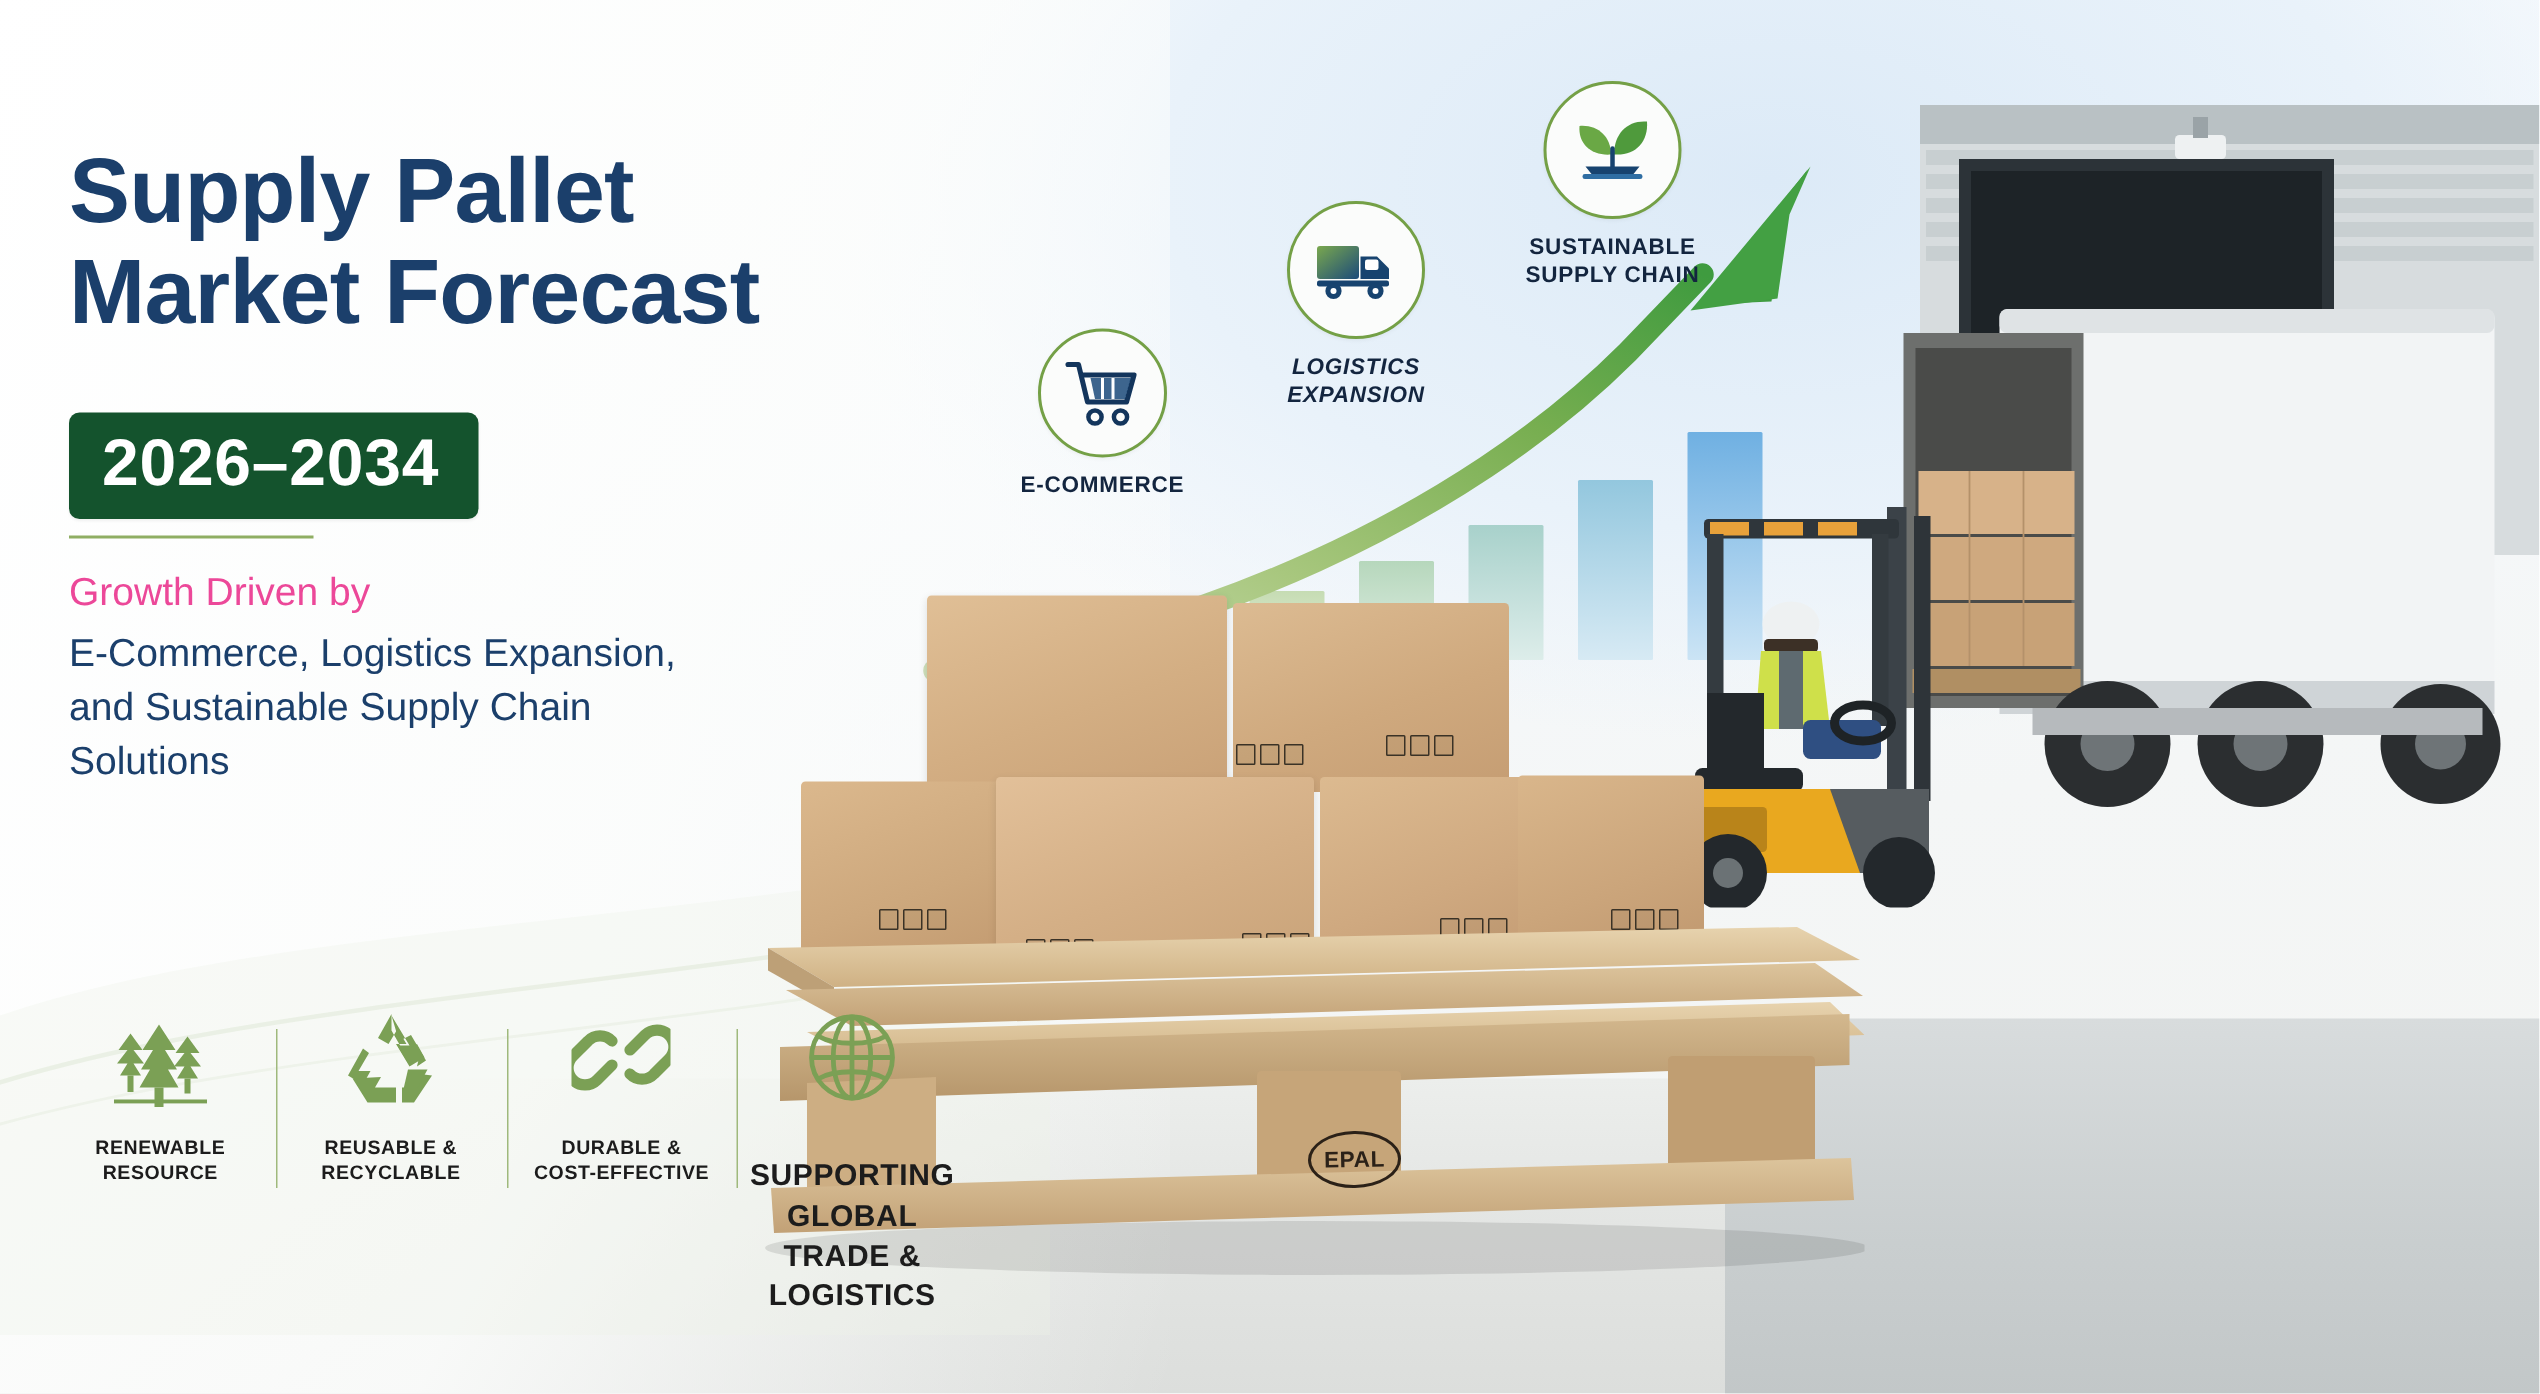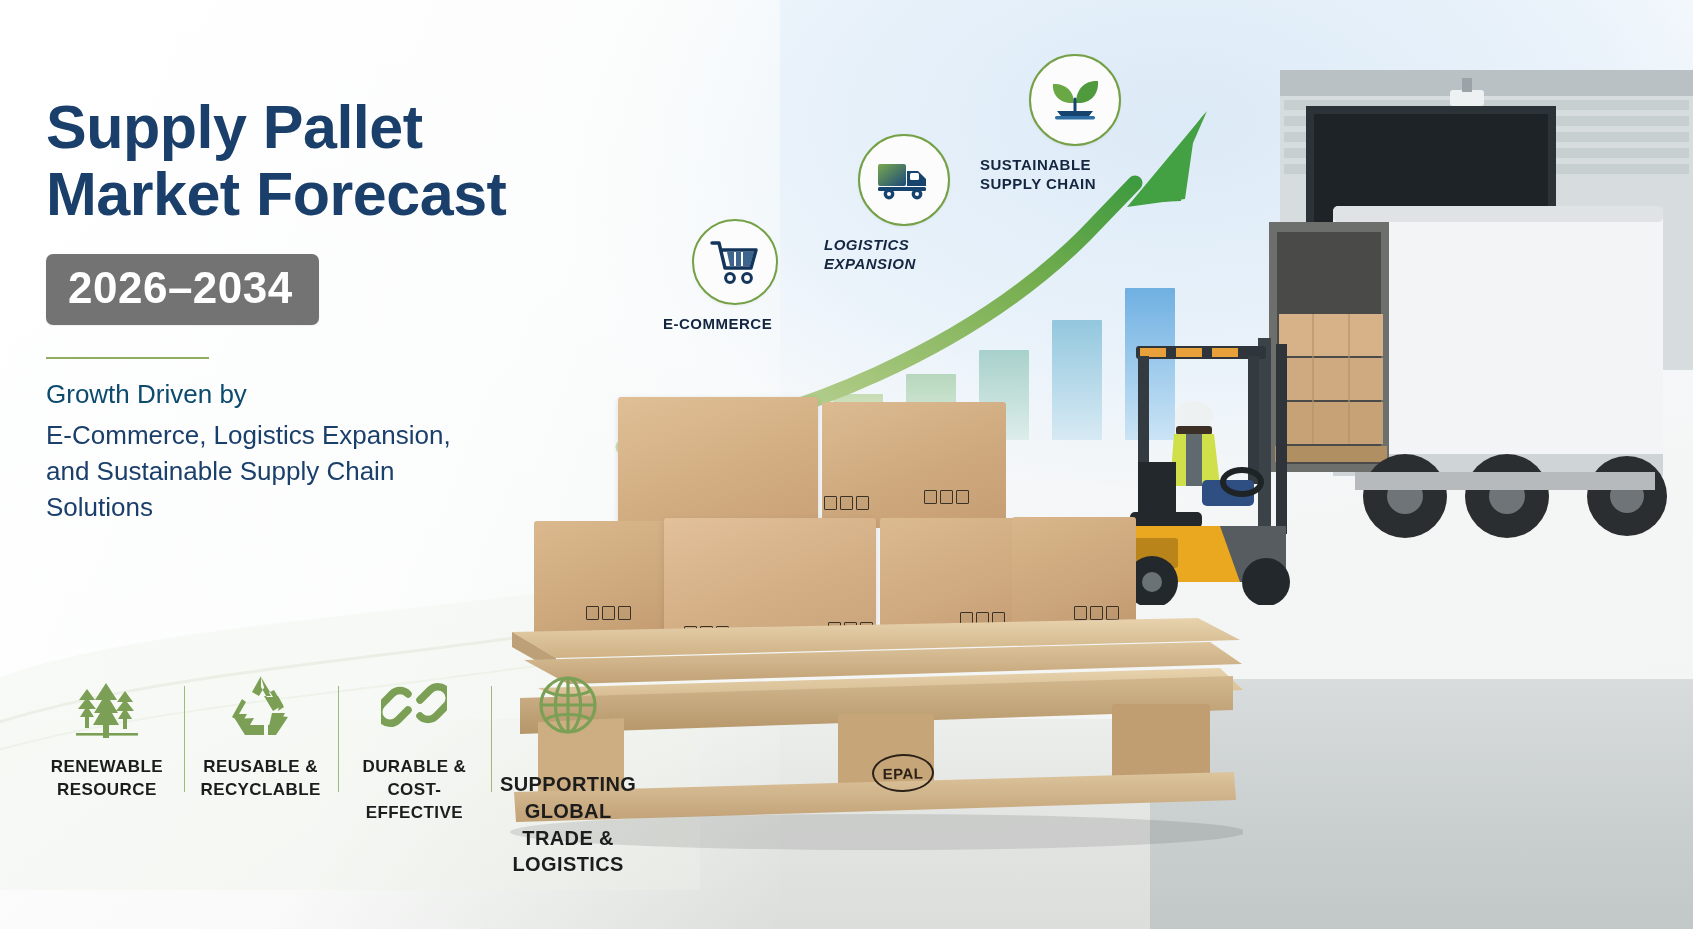--- a/index.html
+++ b/index.html
@@ -36,33 +36,33 @@
   }
 
   
   .headline {
     position:absolute; left:46px; top:94px;
     font-size:61px; line-height:1.10; font-weight:700;
     color:#1b3f6b; letter-spacing:-0.5px;
   }
   .headline .l2 { display:block; }
   .year-badge {
-    position:absolute; left:46px; top:254px;
-    background:#737373; color:#ffffff;
+    position:absolute; left:46px; top:275px;
+    background:#14532d; color:#ffffff;
     font-size:44px; font-weight:700; letter-spacing:0.5px;
     padding:9px 26px 12px 22px; border-radius:7px;
     box-shadow:0 1px 2px rgba(0,0,0,.06);
   }
   .rule {
     position:absolute; left:46px; top:357px; width:163px; height:2px;
     background:#8fae63;
   }
   .sub-light {
     position:absolute; left:46px; top:378px;
-    font-size:26px; color:#0c4a6e; font-weight:400; line-height:1.26;
+    font-size:26px; color:#ec4899; font-weight:400; line-height:1.26;
   }
   .sub-bold {
     position:absolute; left:46px; top:418px;
     font-size:26px; color:#1b3f6b; font-weight:400; line-height:1.38;
     max-width:520px;
   }
 
   
   .features {
     position:absolute; left:30px; top:668px; width:615px; height:165px;
@@ -72,35 +72,35 @@
     flex:1 1 0; display:flex; flex-direction:column; align-items:center;
     position:relative; padding:0 6px;
   }
   .feature + .feature::before {
     content:""; position:absolute; left:0; top:18px;
     width:1px; height:106px; background:#9fb97c;
   }
   .feature .ficon { height:74px; display:flex; align-items:center; justify-content:center; }
   .feature .flabel {
     margin-top:14px; text-align:center;
-    font-size:17px; font-weight:700; color:#1c1c1c;
+    font-size:13px; font-weight:700; color:#1c1c1c;
     letter-spacing:.4px; line-height:1.34; text-transform:uppercase;
     white-space:pre-line;
   }
   .feature:last-child .flabel { font-size:20px;margin-top:29px; }
 
   
   .chart { position:absolute; left:760px; top:190px; width:460px; height:250px; }
   .chart .bar {
     position:absolute; bottom:0; border-radius:1px;
   }
   .arrow-svg { position:absolute; left:615px; top:95px; width:640px; height:360px; }
 
   
-  .badge { position:absolute; }
+  .badge { position:absolute; text-align:center; }
   .badge .circ {
     border-radius:50%; background:#fbfcfb; border:2px solid #74a046;
     display:flex; align-items:center; justify-content:center; margin:0 auto;
     box-shadow:0 1px 3px rgba(0,0,0,.05);
   }
   .badge .btext {
     margin-top:10px; font-size:15px; font-weight:700; color:#13253f;
     letter-spacing:.5px; line-height:1.26; white-space:pre-line;
   }
   #badge-ecom { left:663px; top:219px; width:144px; }

